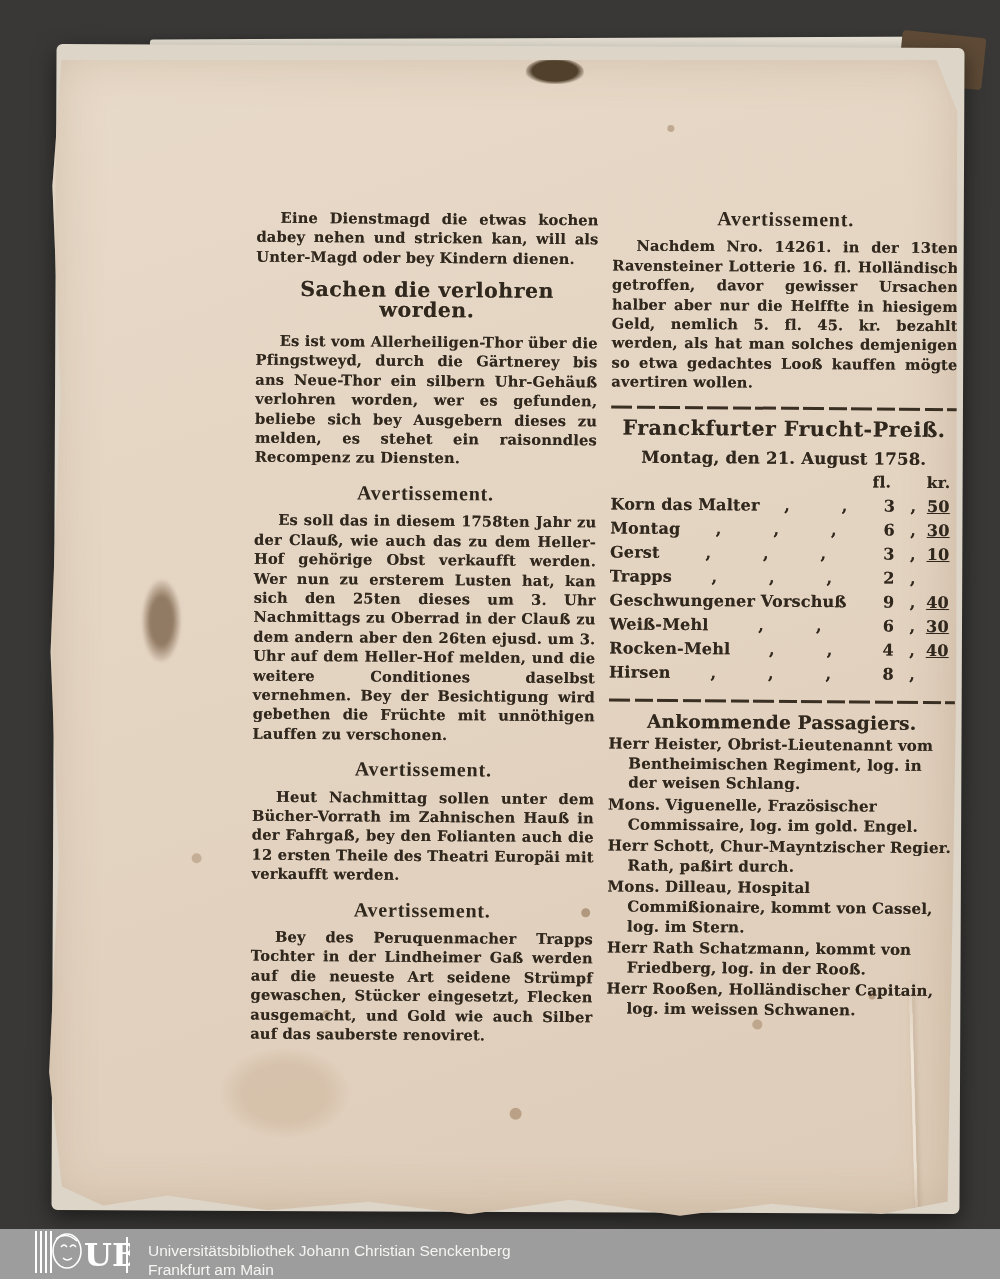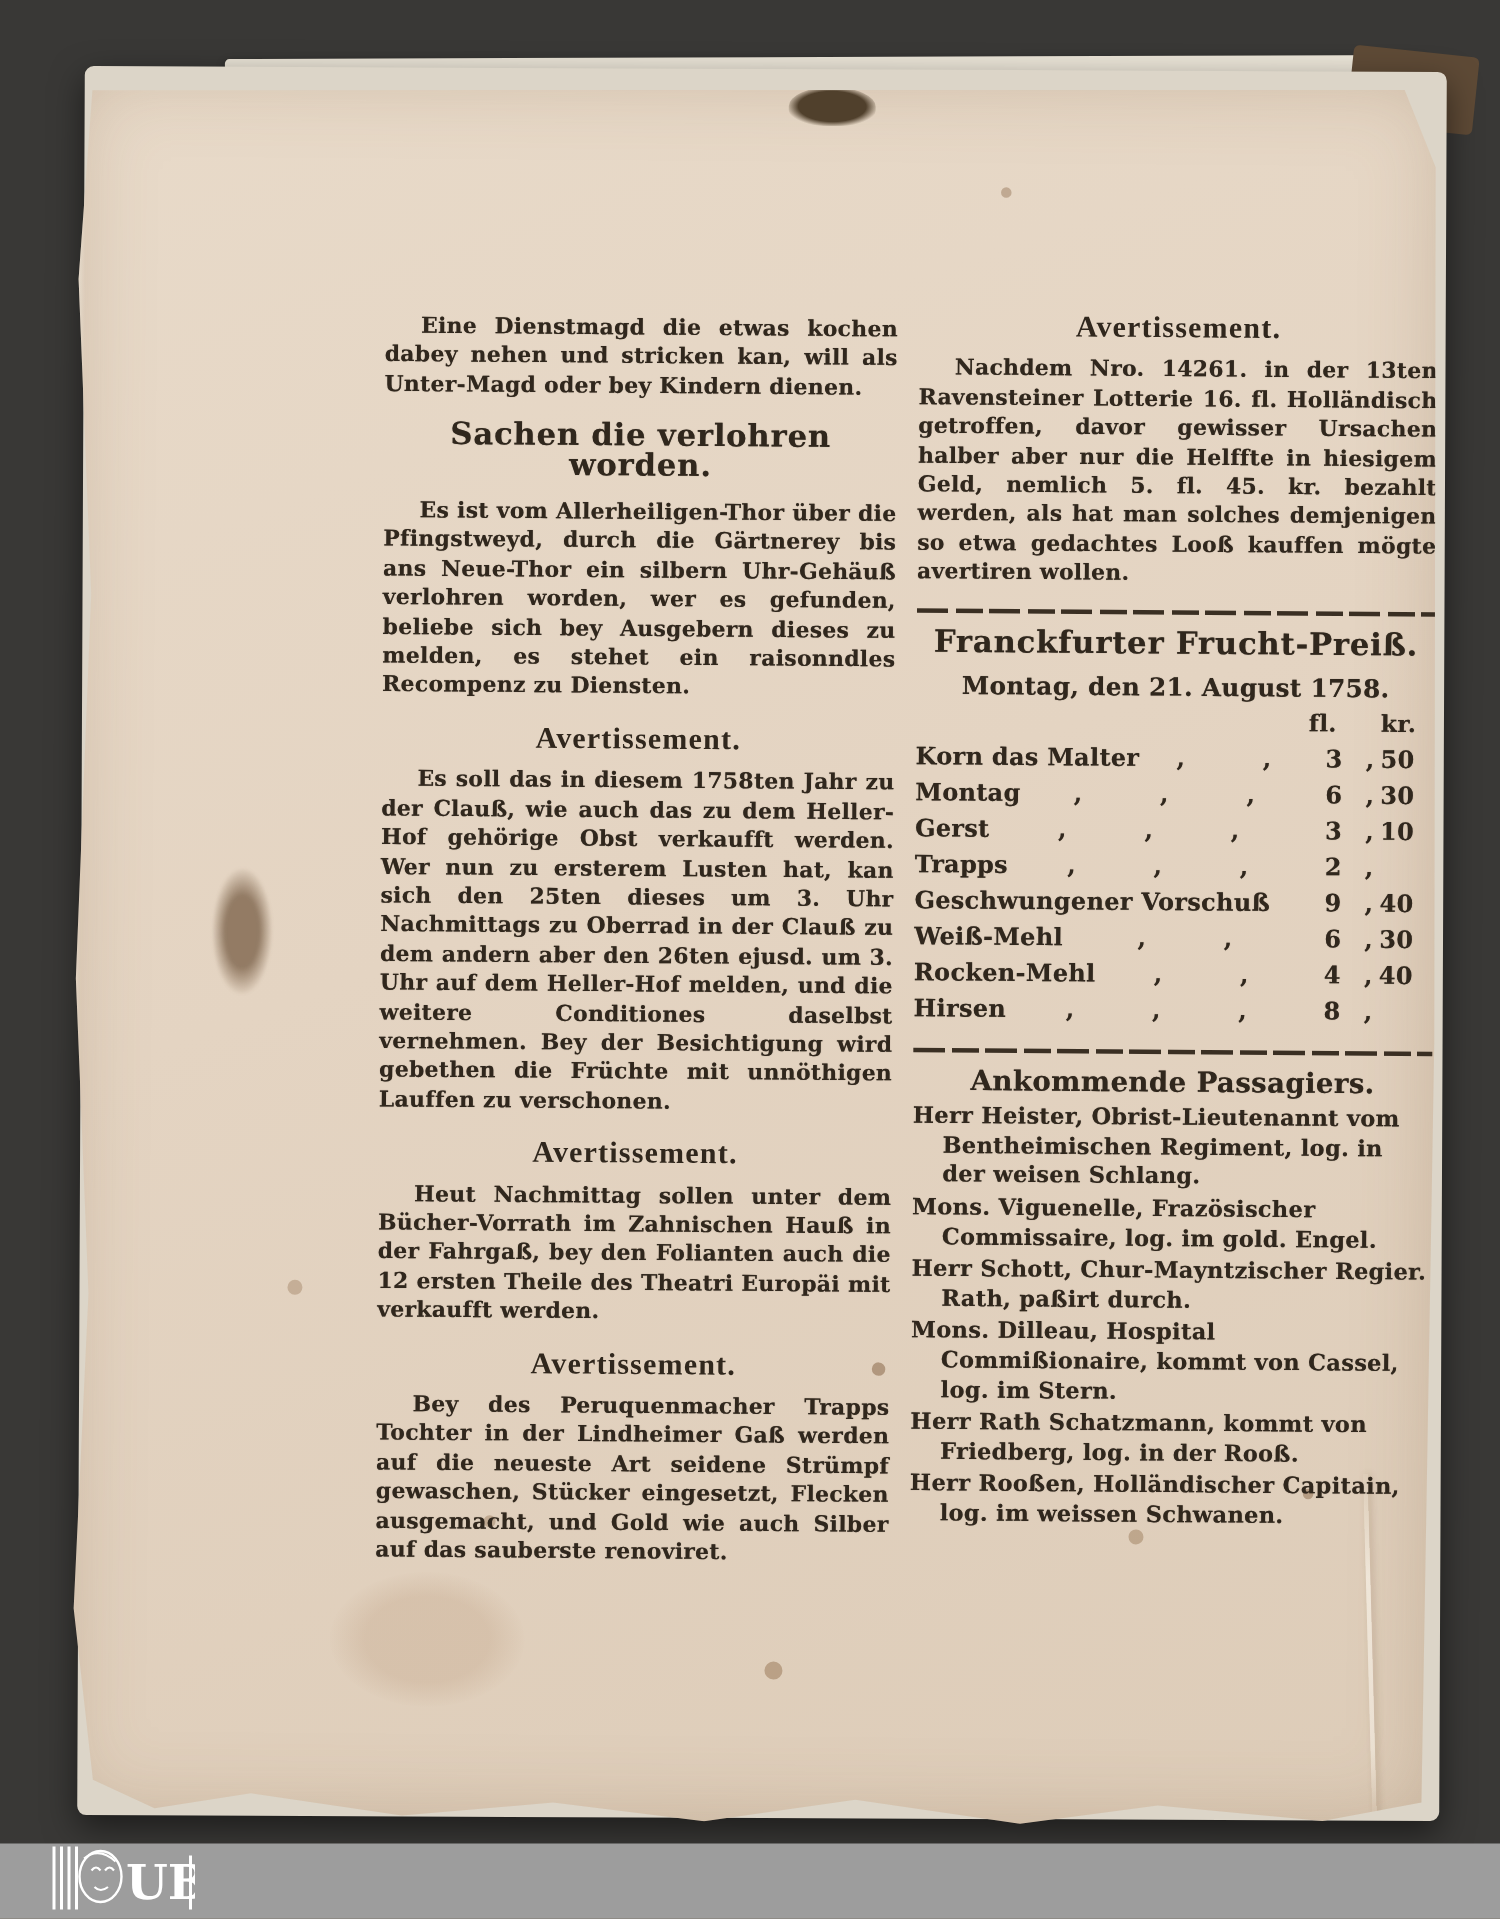--- a/index.html
+++ b/index.html
@@ -66,27 +66,27 @@
     height:3px;margin:14px 0 10px 0;border:none;
     background:repeating-linear-gradient(90deg,#3a2f23 0 21px,transparent 21px 26px,#3a2f23 26px 44px,transparent 44px 48px);
   }
   
   .p-title{font-size:20.5px;font-weight:700;text-align:center;margin:10px 0 10px 0;letter-spacing:.5px;}
   .p-date{font-size:16.5px;font-weight:700;text-align:center;margin:0 0 4px 0;}
   .p-units{display:flex;font-size:15.5px;font-weight:700;margin-bottom:2px;}
   .p-units .sp{flex:1;}
   .p-units .u-fl{width:34px;text-align:left;}
   .p-units .u-sep{width:14px;}
-  .p-units .u-kr{width:36px;text-align:left;}
+  .p-units .u-kr{width:36px;text-align:center;}
   .p-row{display:flex;align-items:baseline;font-size:16px;line-height:24px;font-weight:700;}
   .p-row .lbl{white-space:nowrap;}
   .p-row .leaders{flex:1;text-align:center;word-spacing:46px;color:#30271d;}
   .p-row .v-fl{width:34px;text-align:center;}
   .p-row .v-sep{width:14px;text-align:center;}
-  .p-row .v-kr{width:36px;text-align:left;}
+  .p-row .v-kr{width:36px;text-align:center;text-decoration:underline;}
   
   .pass-head{font-size:18.5px;font-weight:700;text-align:center;margin:6px 0 4px 0;}
   .passenger{margin:0 0 2px 0;padding-left:20px;text-indent:-20px;font-size:15px;line-height:19.6px;text-align:left;}
   
   .footer{
     position:absolute;left:0;top:1229px;width:1000px;height:50px;
     background:#9d9d9d;display:flex;align-items:flex-end;
   }
   .footer .logo{margin-left:34px;flex:0 0 auto;}
   .footer .txt{margin-left:18px;color:#f5f5f3;font-family:"Liberation Sans",sans-serif;
@@ -226,13 +226,17 @@
       <g stroke="#ffffff" stroke-width="1.4" fill="none">
         <path d="M27,18 q3,-4 6,0"></path>
         <path d="M36,18 q3,-4 6,0"></path>
         <path d="M29,29 q4,4 9,0"></path>
         <path d="M22,10 q10,-8 21,2"></path>
       </g>
       <text x="50" y="37" font-family="DejaVu Serif, serif" font-size="32" font-weight="bold" fill="#ffffff">UB</text>
       <line x1="93" y1="8" x2="93" y2="44" stroke="#ffffff" stroke-width="2"></line>
     </svg>
   </div>
+  <div class="txt">
+    <div>Universitätsbibliothek Johann Christian Senckenberg</div>
+    <div>Frankfurt am Main</div>
+  </div>
 </div>
 
 </body></html>

